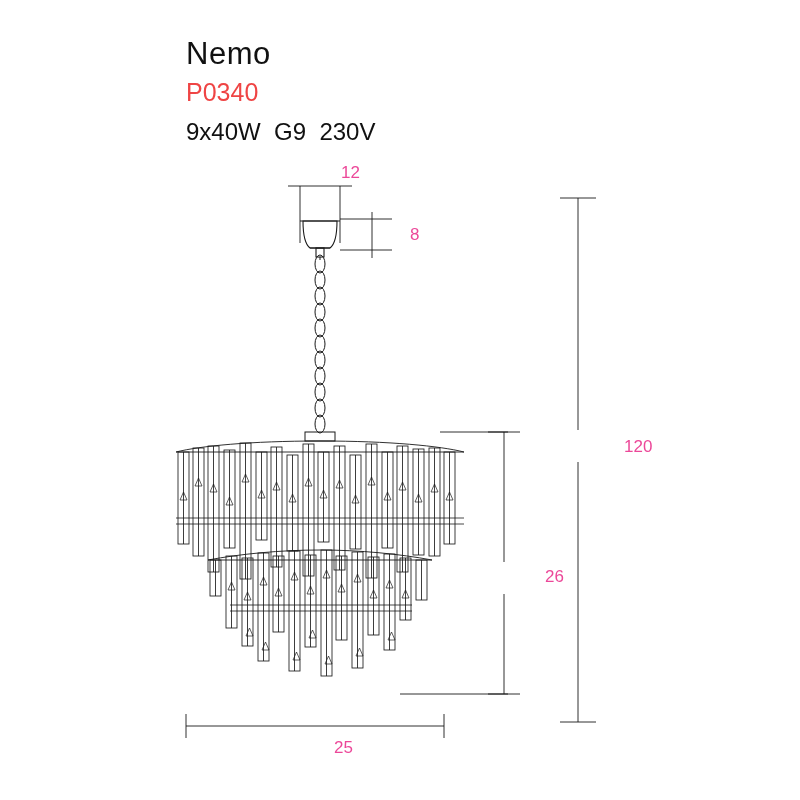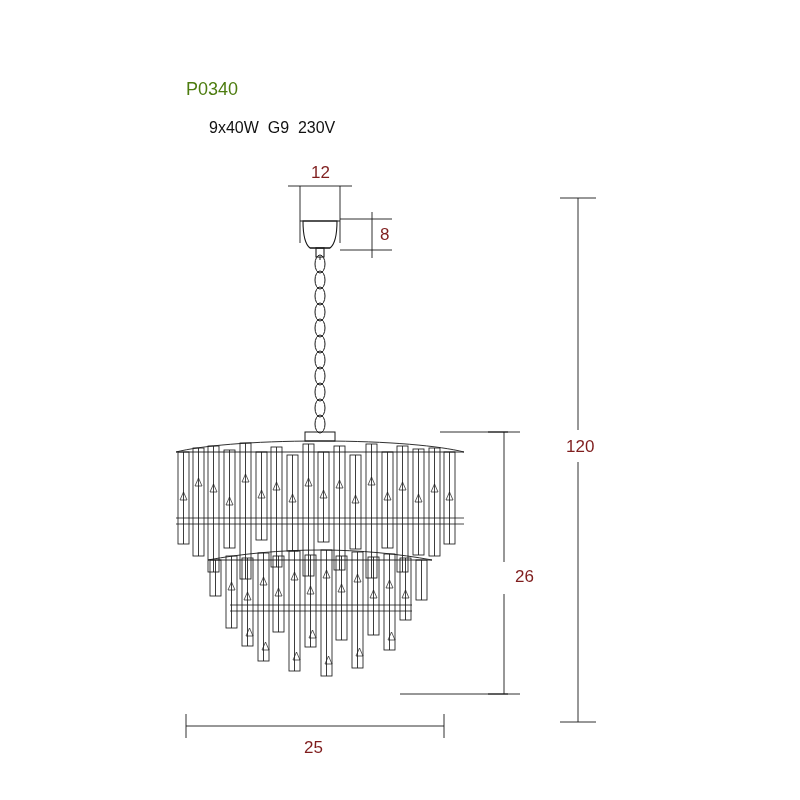--- a/index.html
+++ b/index.html
@@ -23,55 +23,56 @@
     font-size: 31px;
     font-weight: 400;
     letter-spacing: 0.5px;
     color: #111;
     line-height: 1;
   }
   .code {
     position: absolute;
     left: 186px;
     top: 80px;
-    font-size: 18px;
+    font-size: 25px;
     font-weight: 400;
-    color: #4d7c0f;
+    color: #ef4444;
     line-height: 1;
   }
   .specs {
     position: absolute;
     left: 186px;
     top: 120px;
-    font-size: 16px;
+    font-size: 24px;
     font-weight: 400;
     color: #111;
     line-height: 1;
     white-space: pre;
-    margin-left: 23px;
   }
   .dim-label {
     position: absolute;
     font-size: 17px;
-    color: #7f1d1d;
-    line-height: 1;
+    color: #ec4899;
+    line-height: 1;
+    margin-left: 30px;
   }
   svg.drawing {
     position: absolute;
     left: 0;
     top: 0;
     width: 800px;
     height: 800px;
   }
 </style>
 </head>
 <body>
 
 <div id="page">
 
+  <div class="title">Nemo</div>
   <div class="code">P0340</div>
   <div class="specs">9x40W  G9  230V</div>
 
   <svg class="drawing" viewBox="0 0 800 800">
     <g stroke="#1a1a1a" fill="none" stroke-width="1">
 
       <g stroke-width="0.9">
         <line x1="300" y1="186" x2="300" y2="243"></line>
         <line x1="340" y1="186" x2="340" y2="243"></line>
         <line x1="288" y1="186" x2="352" y2="186"></line>
@@ -261,17 +262,17 @@
         <path d="M325 664 l3.5 -8 l3.5 8 z"></path>
         <path d="M356 656 l3.5 -8 l3.5 8 z"></path>
         <path d="M388 640 l3.5 -8 l3.5 8 z"></path>
       </g>
 
     </g>
   </svg>
 
   <div class="dim-label" style="left:311px; top:164px;">12</div>
   <div class="dim-label" style="left:380px; top:226px;">8</div>
-  <div class="dim-label" style="left:566px; top:438px;">120</div>
+  <div class="dim-label" style="left:594px; top:438px;">120</div>
   <div class="dim-label" style="left:515px; top:568px;">26</div>
   <div class="dim-label" style="left:304px; top:739px;">25</div>
 
 </div>
 
 </body></html>

